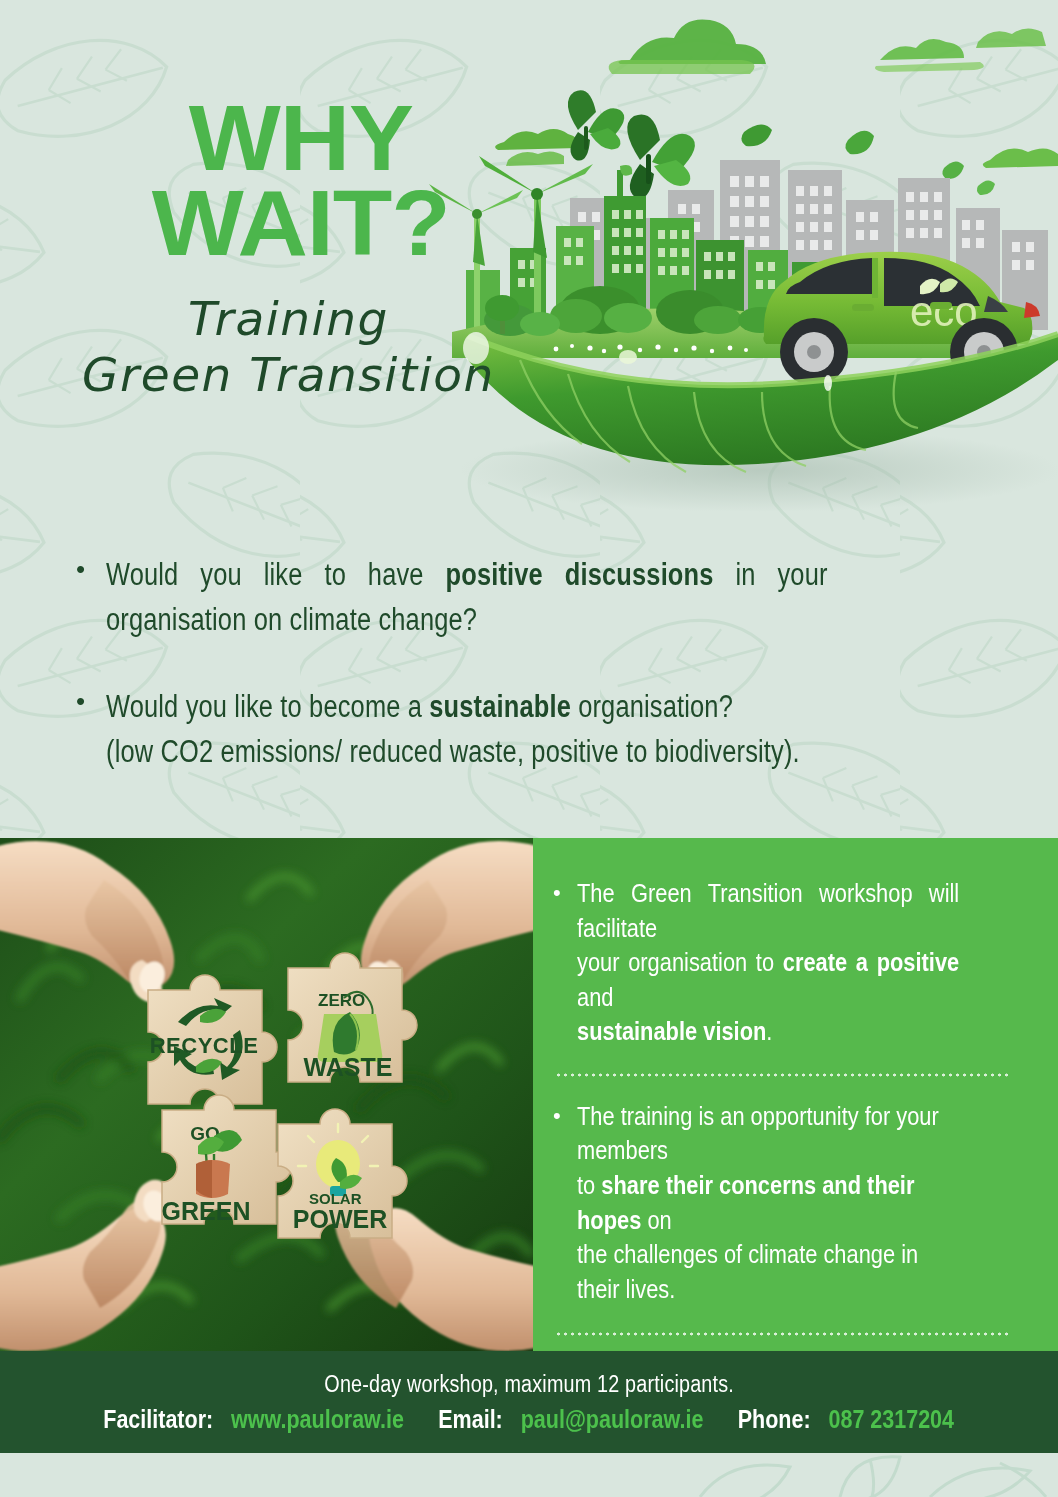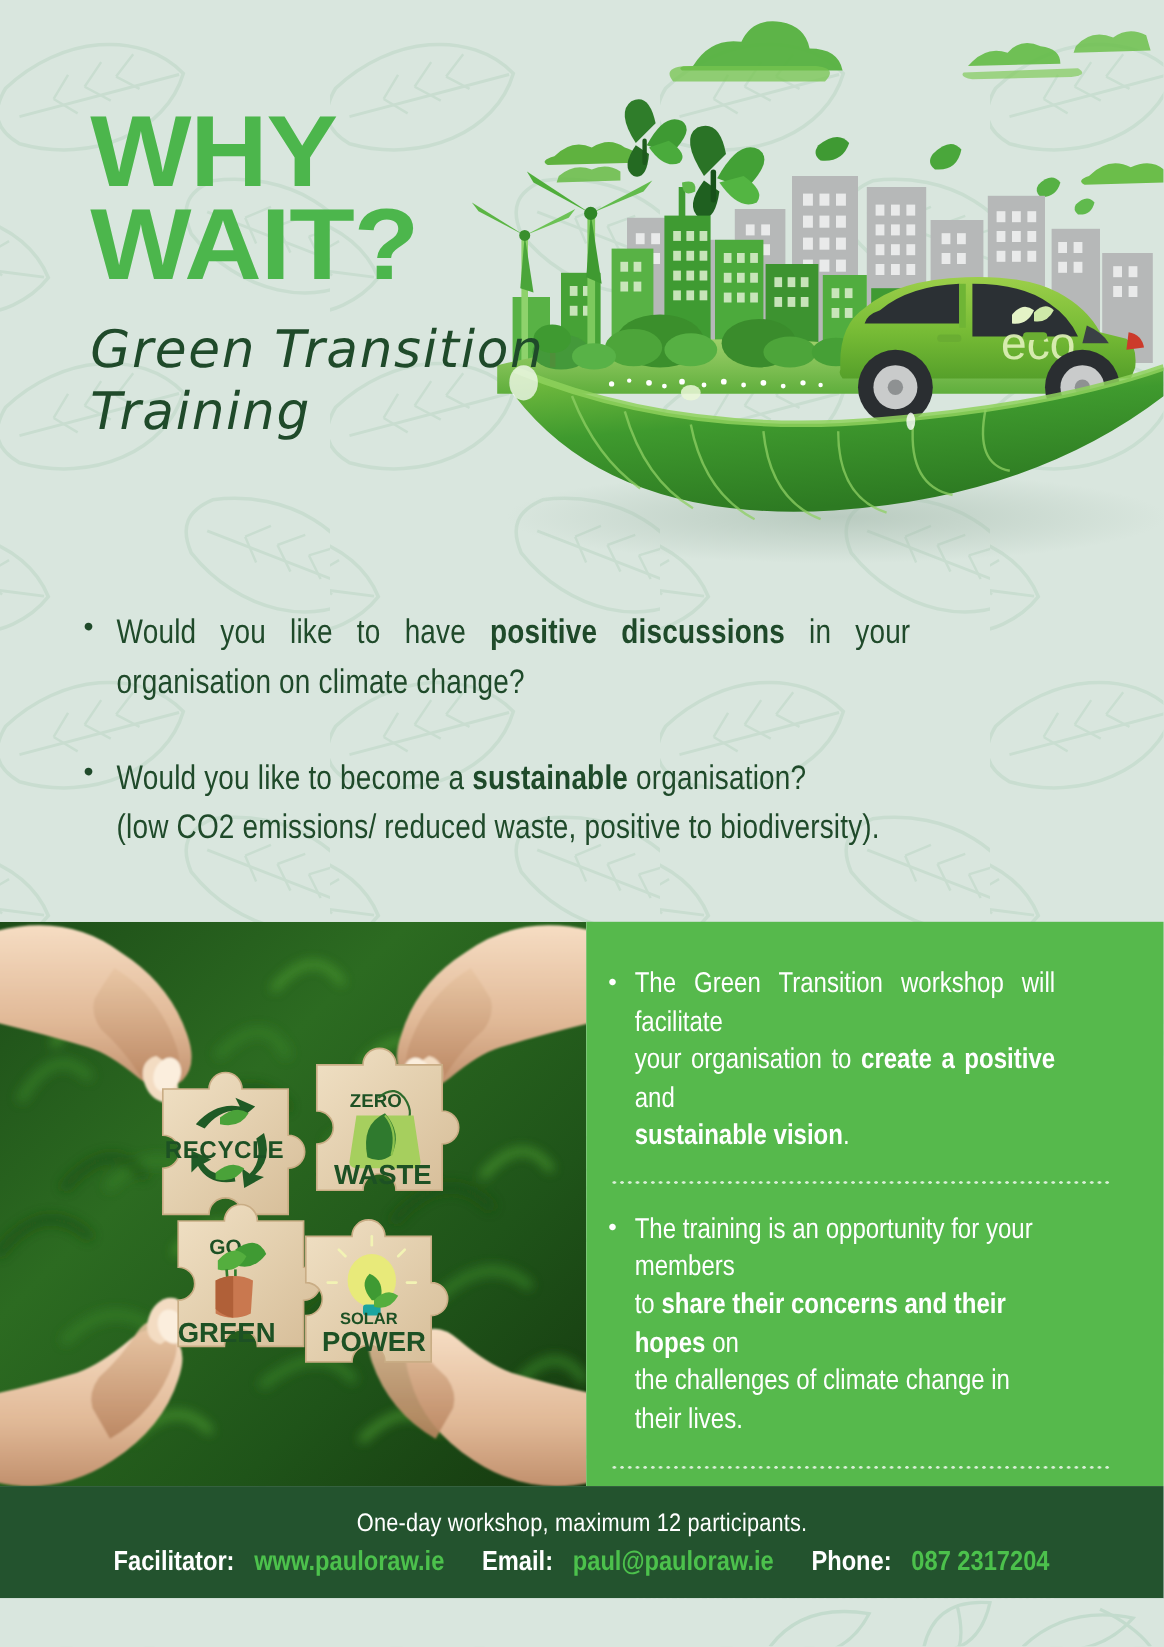--- a/index.html
+++ b/index.html
@@ -12,21 +12,21 @@
   .poster{position:relative;width:1058px;height:1497px;overflow:hidden;background:#d9e6de;}
 
   
   .bg-pattern{position:absolute;inset:0;z-index:0;opacity:.55;}
 
   
   .hero{position:absolute;left:0;top:0;width:1058px;height:520px;z-index:2;text-align:center;}
   .hero svg{display:block;}
 
   
-  .title-block{position:absolute;left:82px;top:96px;z-index:5;}
+  .title-block{position:absolute;left:82px;top:96px;z-index:5;text-align:center;}
   .title-line{
     font-family:"Liberation Sans", sans-serif;
     font-weight:bold;
     font-size:92px;
     line-height:0.92;
     letter-spacing:-1px;
     color:#4cb64c;
     margin:0;
     transform:scaleX(1.06);
     transform-origin:left center;
@@ -433,22 +433,22 @@
         <ellipse cx="628" cy="357" rx="9" ry="7" fill="#eaf7d8" opacity=".85"></ellipse>
         <ellipse cx="828" cy="383" rx="4" ry="8" fill="#ffffff" opacity=".8"></ellipse>
       </g>
     </svg>
   </div>
 
   <div class="title-block">
     <div class="title-line">WHY</div>
     <div class="title-line">WAIT?</div>
     <div class="subtitle">
+      <div>Training</div>
       <div>Green Transition</div>
-      <div>Training</div>
     </div>
   </div>
 
   <div class="questions">
 
     <div class="q-item">
       <div class="q-bullet">•</div>
       <div class="q-text">
         <span class="ln1"><span>Would you like to have </span><b>positive discussions</b><span> in your</span></span>
         <span class="ln">organisation on climate change?</span>

